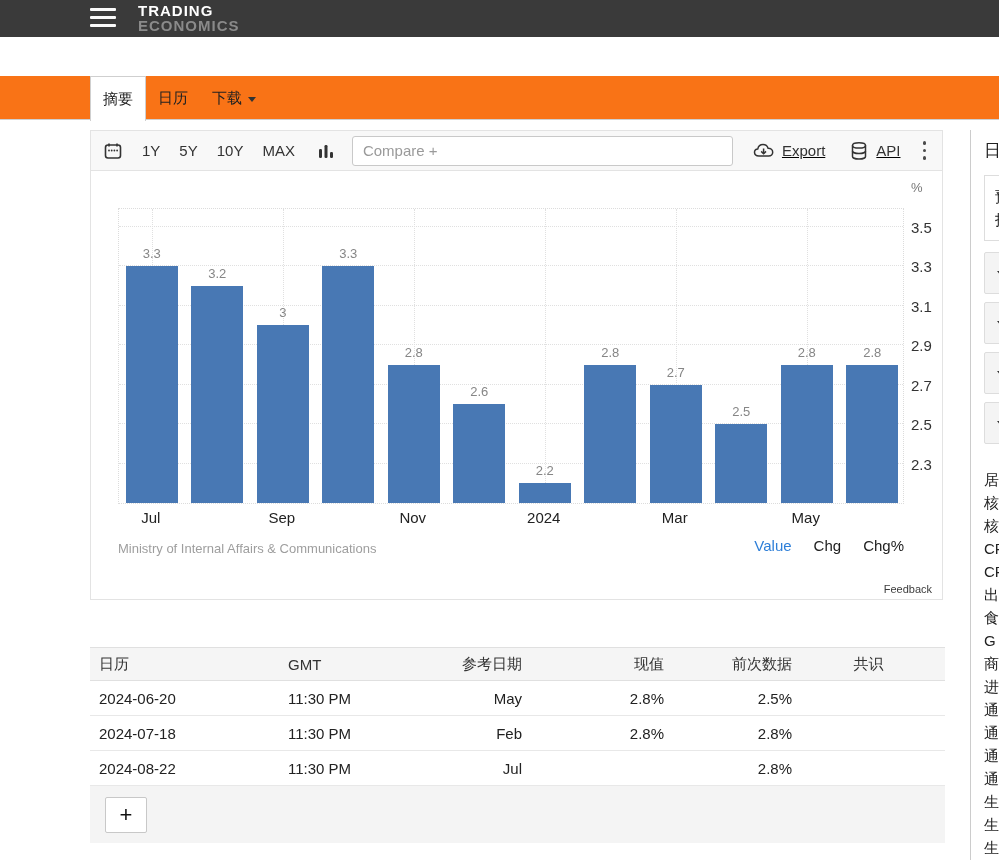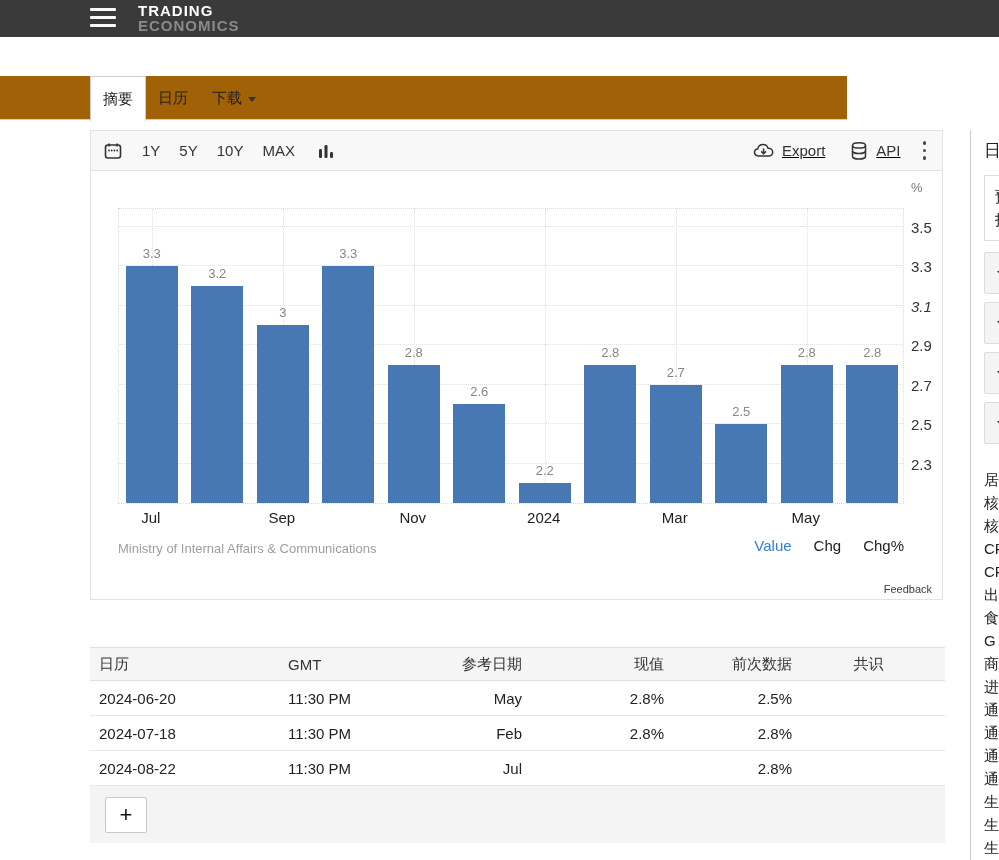--- a/index.html
+++ b/index.html
@@ -13,21 +13,21 @@
   .hamburger span { display:block; height:3px; background:#fafafa; margin-bottom:5px; border-radius:1px; }
   .logo { position:absolute; left:138px; top:3px; font-weight:bold; font-size:15px; letter-spacing:1px; line-height:15px; }
   .logo .l1 { color:#ffffff; }
   .logo .l2 { color:#8a8a8a; }
 
   
   .titlebar { position:absolute; left:0; top:37px; width:999px; height:38px; background:#f4f4f4; border-bottom:1px solid #e9e9e9; }
   .titlebar h1 { position:absolute; left:90px; top:9px; font-size:17px; font-weight:bold; color:#1c1c1c; }
 
   
-  .tabrow { position:absolute; left:0; top:76px; width:847px; height:44px; background:#a16207; border-bottom:1px solid #cfcfcf; }
+  .tabrow { position:absolute; left:0; top:76px; width:999px; height:44px; background:#f97316; border-bottom:1px solid #cfcfcf; }
   .tab { position:relative; float:left; height:44px; line-height:44px; font-size:15px; color:#222; padding:0 12px; cursor:pointer; }
   .tab.first { margin-left:90px; }
   .tab.active { border:1px solid #cfcfcf; border-bottom:none; background:#fff; height:45px; z-index:2; }
   .tab .caret { display:inline-block; width:0; height:0; border-left:4px solid transparent; border-right:4px solid transparent; border-top:5px solid #333; margin-left:6px; vertical-align:middle; }
 
   
   .card { position:absolute; left:90px; top:130px; width:853px; height:470px; background:#fff; border:1px solid #e3e3e3; }
   .toolbar { position:absolute; left:0; top:0; width:100%; height:40px; background:#f8f8f8; border-bottom:1px solid #e3e3e3; display:flex; align-items:center; padding:0 12px; }
   .toolbar .rng { font-size:15px; color:#333; margin-left:19px; cursor:pointer; }
   .toolbar .icon-btn { display:flex; align-items:center; cursor:pointer; }
@@ -116,20 +116,21 @@
           </svg>
       </span>
       <span id="ranges"><span class="rng">1Y</span><span class="rng">5Y</span><span class="rng">10Y</span><span class="rng">MAX</span></span>
       <span class="icon-btn" style="margin-left:22px">
         <svg class="ic" width="18" height="18" viewBox="0 0 18 18">
             <rect x="2" y="7" width="3" height="9" rx="1.2" fill="#333"></rect>
             <rect x="7.5" y="3" width="3" height="13" rx="1.2" fill="#333"></rect>
             <rect x="13" y="10" width="3" height="6" rx="1.2" fill="#333"></rect>
           </svg>
       </span>
+      <input class="compare" type="text" placeholder="Compare +" style="">
       <div class="tb-right">
         <span class="icon-btn">
           <svg class="ic" width="22" height="18" viewBox="0 0 22 18">
               <path d="M6 14 C3 14 1.5 12.3 1.5 10.3 C1.5 8.4 3 7 4.8 6.9 C5.3 4.4 7.4 2.6 10 2.6 C12.4 2.6 14.4 4.1 15.1 6.3 C17.7 6.3 19.7 8 19.7 10.2 C19.7 12.3 18 14 15.7 14 Z" fill="none" stroke="#333" stroke-width="1.5"></path>
               <line x1="10.6" y1="6.5" x2="10.6" y2="11.5" stroke="#333" stroke-width="1.5"></line>
               <path d="M8.2 9.4 L10.6 11.8 L13 9.4" fill="none" stroke="#333" stroke-width="1.5"></path>
             </svg>
           <span class="lbl">Export</span>
         </span>
         <span class="icon-btn" style="margin-left:24px">
@@ -187,21 +188,21 @@
           <div class="bar" style="left: 661.75px; height: 138.133px; background: rgb(72, 120, 180);"></div>
           <div class="bar-label" style="left: 687.75px; bottom: 143.133px;">2.8</div>
           <div class="bar" style="left: 727.25px; height: 138.133px; background: rgb(72, 120, 180);"></div>
           <div class="bar-label" style="left: 753.25px; bottom: 143.133px;">2.8</div>
         </div>
       <div id="ylabels">
           <div class="ylab" style="top: 284.533px;">2.3</div>
           <div class="ylab" style="top: 245.067px;">2.5</div>
           <div class="ylab" style="top: 205.6px;">2.7</div>
           <div class="ylab" style="top: 166.133px;">2.9</div>
-          <div class="ylab" style="top: 126.667px; font-style: italic;">3.1</div>
+          <div class="ylab" style="top: 126.667px;">3.1</div>
           <div class="ylab" style="top: 87.2px;">3.3</div>
           <div class="ylab" style="top: 47.7333px;">3.5</div>
         </div>
       <div id="xlabels">
           <div class="xlab" style="left: 59.75px;">Jul</div>
           <div class="xlab" style="left: 190.75px;">Sep</div>
           <div class="xlab" style="left: 321.75px;">Nov</div>
           <div class="xlab" style="left: 452.75px;">2024</div>
           <div class="xlab" style="left: 583.75px;">Mar</div>
           <div class="xlab" style="left: 714.75px;">May</div>

